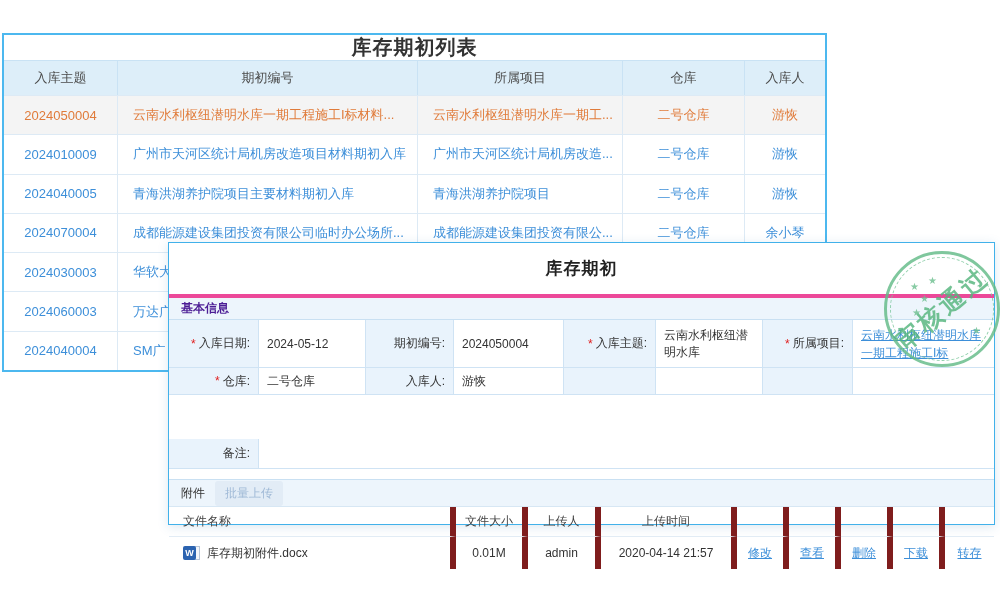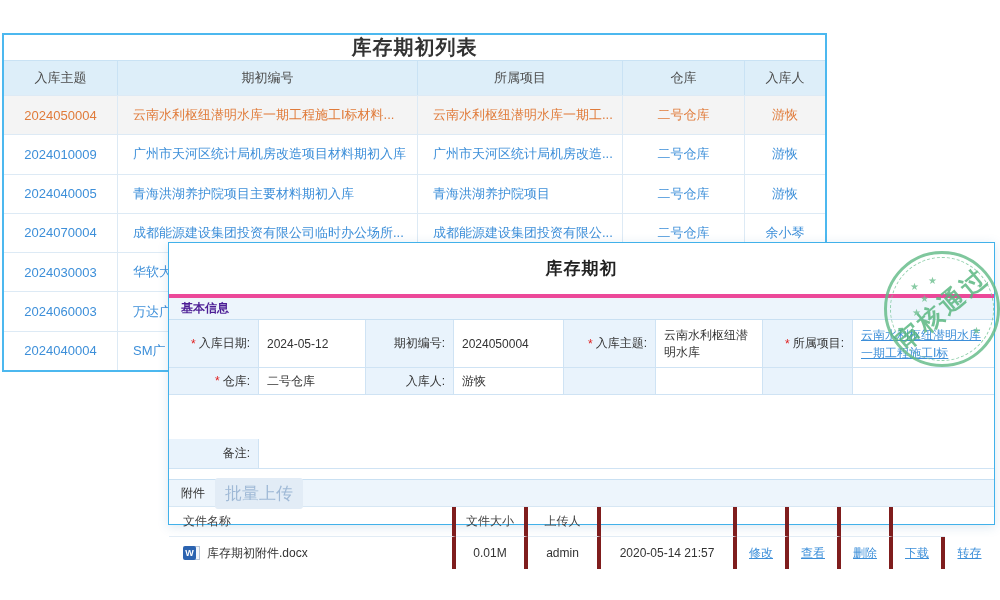--- a/index.html
+++ b/index.html
@@ -46,24 +46,24 @@
   .flink { color:#3d8fd9; text-decoration:underline; line-height:1.5; white-space:normal; }
   .fc .wrap2 { white-space:normal; word-break:break-all; }
   .span7 { grid-column:span 7; }
 
   .gap { height:10px; }
 
   .att { border-top:1px solid #c9e0f2; }
   .att-bar { height:27px; background:#edf5fc; border-bottom:1px solid #d7e7f4;
         display:flex; align-items:center; padding-left:12px; font-size:12px; gap:10px; }
   .btn-upload { background:#e2ecf6; color:#9fb9d6; border:none; border-radius:3px;
-        font-size:17px; padding:4px 10px; font-family:inherit; }
+        font-size:12px; padding:4px 10px; font-family:inherit; }
   .att-grid { display:grid; grid-template-columns:287px 72px 73px 136px 52px 52px 52px 52px 1fr; font-size:12px; }
   .ac { display:flex; align-items:center; justify-content:center;
-        border-bottom:1px solid #e2ecf5; border-right:4px solid #7f1d1d; }
+        border-bottom:1px solid #e2ecf5; border-right:6px solid #7f1d1d; }
   .ac:last-child { border-right:none; }
   .ac.name { justify-content:flex-start; padding-left:14px; gap:7px; }
   .ah { height:30px; color:#444; }
   .ar { height:32px; border-bottom:none; }
   .alink { color:#3d8fd9; text-decoration:underline; font-size:12px; }
   .word-ic { position:relative; width:17px; height:16px; flex:none; }
   .word-ic .pg { position:absolute; right:0; top:1px; width:11px; height:14px;
         background:#f3f6fa; border:1px solid #b8c6d8; }
   .word-ic .bx { position:absolute; left:0; top:1px; width:13px; height:14px;
         background:#2b63b0; border-radius:2px; color:#fff; font-size:9px; font-weight:bold;
@@ -195,37 +195,38 @@
 
     <div class="att">
       <div class="att-bar">
         <span>附件</span>
         <button class="btn-upload">批量上传</button>
       </div>
       <div class="att-grid">
         <div class="ac ah name">文件名称</div>
         <div class="ac ah">文件大小</div>
         <div class="ac ah">上传人</div>
+        <div class="ac ah">上传时间</div>
         <div class="ac ah"></div>
         <div class="ac ah"></div>
         <div class="ac ah"></div>
         <div class="ac ah"></div>
         <div class="ac ah"></div>
       </div>
       <div class="att-grid">
         <div class="ac ar name">
           <span class="word-ic">
             <span class="pg"></span>
             <span class="bx">W</span>
           </span>
           <span>库存期初附件.docx</span>
         </div>
         <div class="ac ar">0.01M</div>
         <div class="ac ar">admin</div>
-        <div class="ac ar">2020-05-14 21:57</div>
+        <div class="ac ar">2020-04-14 21:57</div>
         <div class="ac ar">
             <a href="#" class="alink">修改</a>
           </div>
         <div class="ac ar">
             <a href="#" class="alink">查看</a>
           </div>
         <div class="ac ar">
             <a href="#" class="alink">删除</a>
           </div>
         <div class="ac ar">

